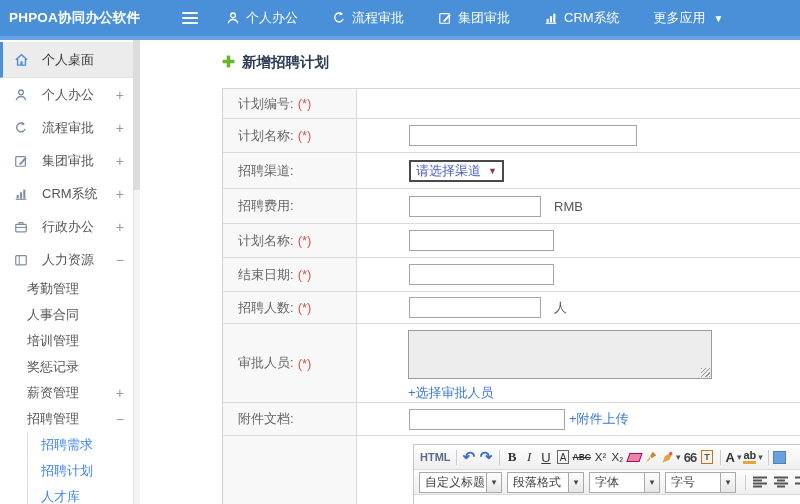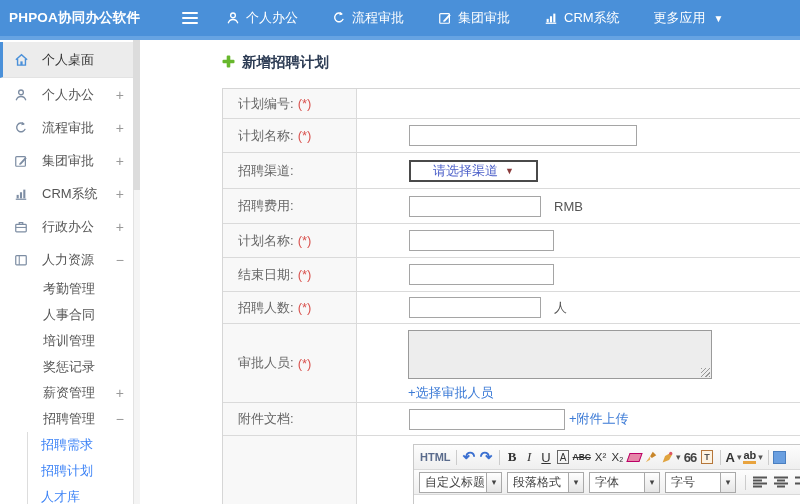--- a/index.html
+++ b/index.html
@@ -28,21 +28,21 @@
   .scrollthumb { position:absolute; right:0; top:0; width:7px; height:150px; background:#dcdcdc; }
   .side-item { position:relative; height:33px; display:flex; align-items:center; padding-left:14px;
     color:#555; cursor:pointer; }
   .side-item .icon { width:16px; display:flex; color:#7d8da3; }
   .side-item .lbl { margin-left:12px; }
   .side-item.active { height:36px; background:#ececec; border-left:3px solid #4a90d9;
     border-bottom:1px solid #e3e3e3; padding-left:11px; color:#333; }
   .side-item.active .icon { color:#4a90d9; }
   .toggle { position:absolute; right:16px; color:#999; font-size:14px; font-weight:normal; }
   .side-child { position:relative; height:26px; display:flex; align-items:center; padding-left:27px;
-    color:#555; cursor:pointer;margin-left:16px; }
+    color:#555; cursor:pointer; }
   .grand-wrap { margin-left:27px; border-left:1px solid #ddd; }
   .side-grand { position:relative; height:26px; display:flex; align-items:center; padding-left:13px;
     color:#3b82f6; cursor:pointer; }
 
   
   .content { flex:1; position:relative; background:#fff; overflow:hidden; }
   .page-title { position:absolute; left:82px; top:13px; display:flex; align-items:center; gap:7px;
     font-weight:bold; font-size:14.5px; color:#2e3d55; }
 
   .form-table { position:absolute; left:82px; top:48px; width:579px; border:1px solid #d6d6d6;
@@ -55,21 +55,21 @@
   .vcell { flex:1; display:flex; align-items:center; padding-left:52px; overflow:hidden; }
   .ti { height:21px; border:1px solid #a5a5a5; background:#fff; padding:0 5px; font-size:13px;
     color:#333; font-family:"Liberation Sans",sans-serif; }
   .unit { margin-left:13px; color:#555; }
   .link { color:#3b7ad6; cursor:pointer; white-space:nowrap; }
 
   .h30{height:30px} .h34{height:34px} .h36{height:36px} .h35{height:35px}
   .h32{height:32px} .h79{height:79px} .h33{height:33px} .h69{height:69px}
 
   .sel { height:22px; border:2px solid #4a4a4a; background:#fff; display:flex; align-items:center;
-    padding:0 22px; cursor:pointer; }
+    padding:0 5px; cursor:pointer; }
   .sel .sel-txt { color:#4a5ec8; }
   .sel .sel-arr { font-size:9px; color:#8a3b3b; margin-left:7px; }
 
   .vcell.col { flex-direction:column; align-items:flex-start; justify-content:flex-start; padding-top:6px; }
   .ta { position:relative; width:304px; height:53px; background:#ededed; border:1px solid #9a9a9a; }
   .ta .grip { position:absolute; right:1px; bottom:1px; width:9px; height:9px;
     background:repeating-linear-gradient(135deg,#999 0 1px,transparent 1px 3px); }
   .ta-link { margin-top:5px; }
 
   

